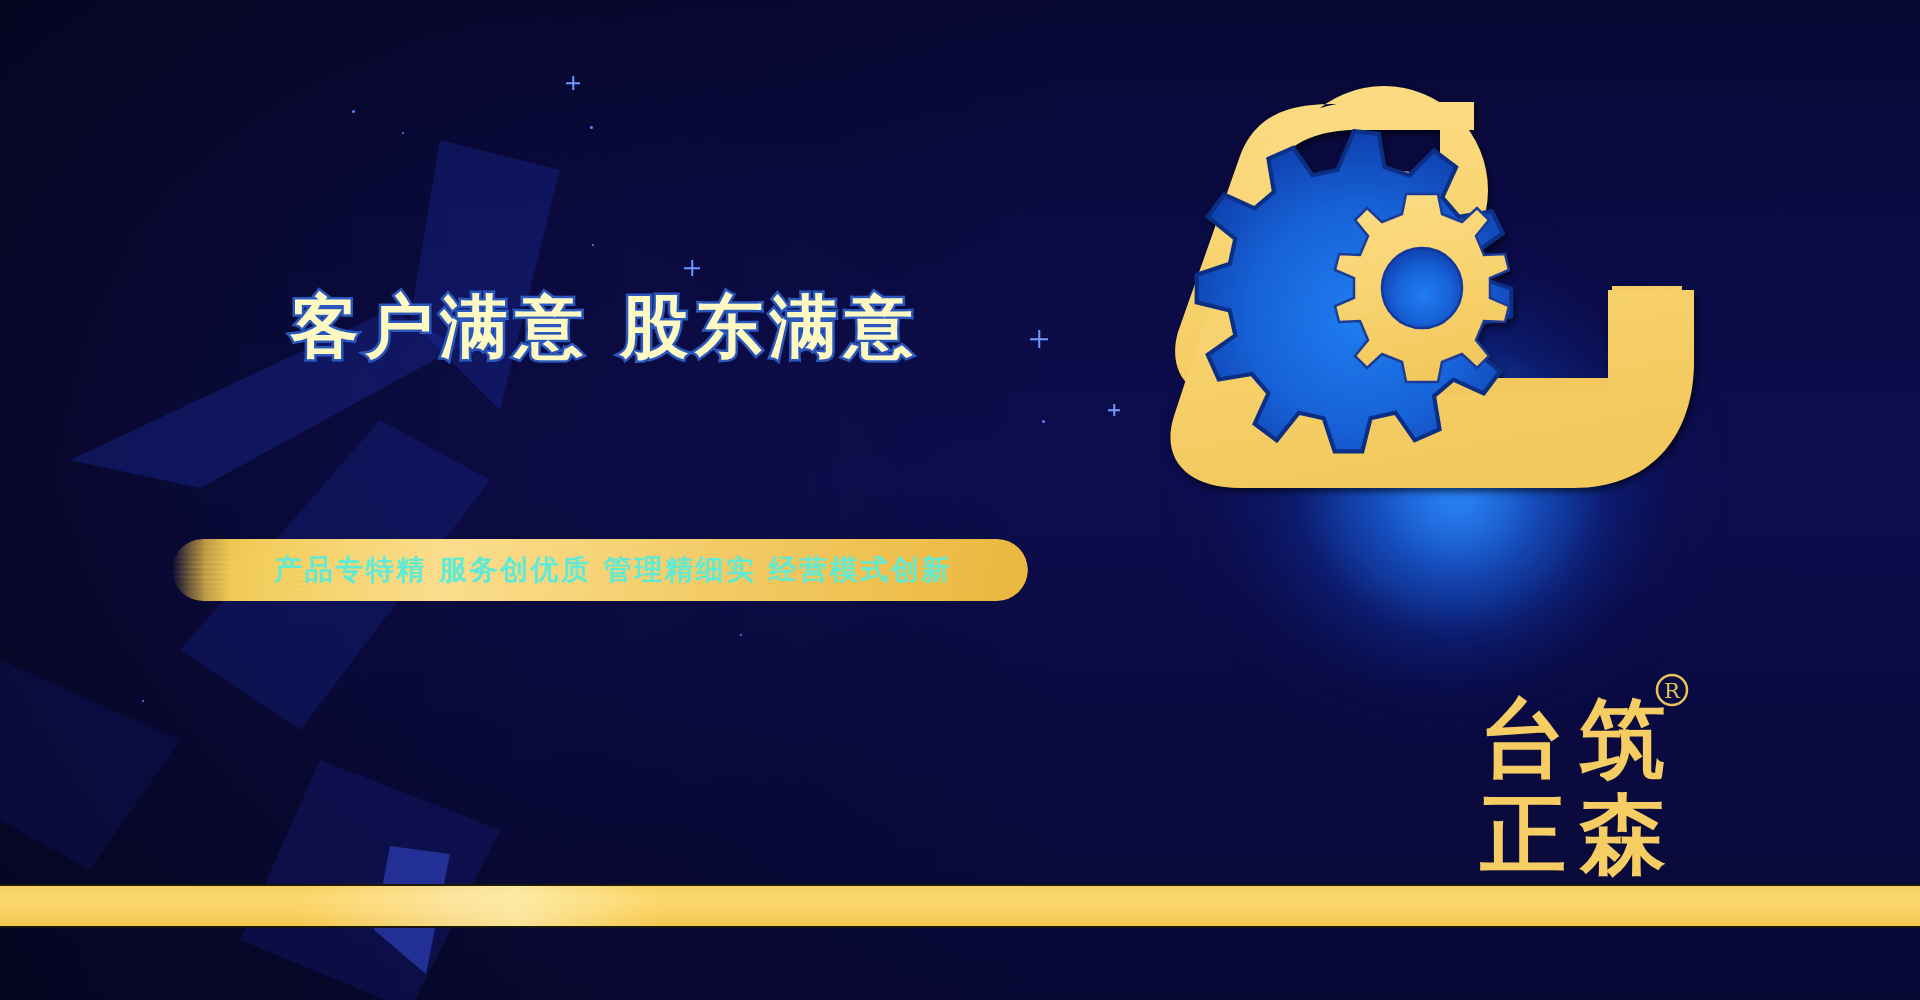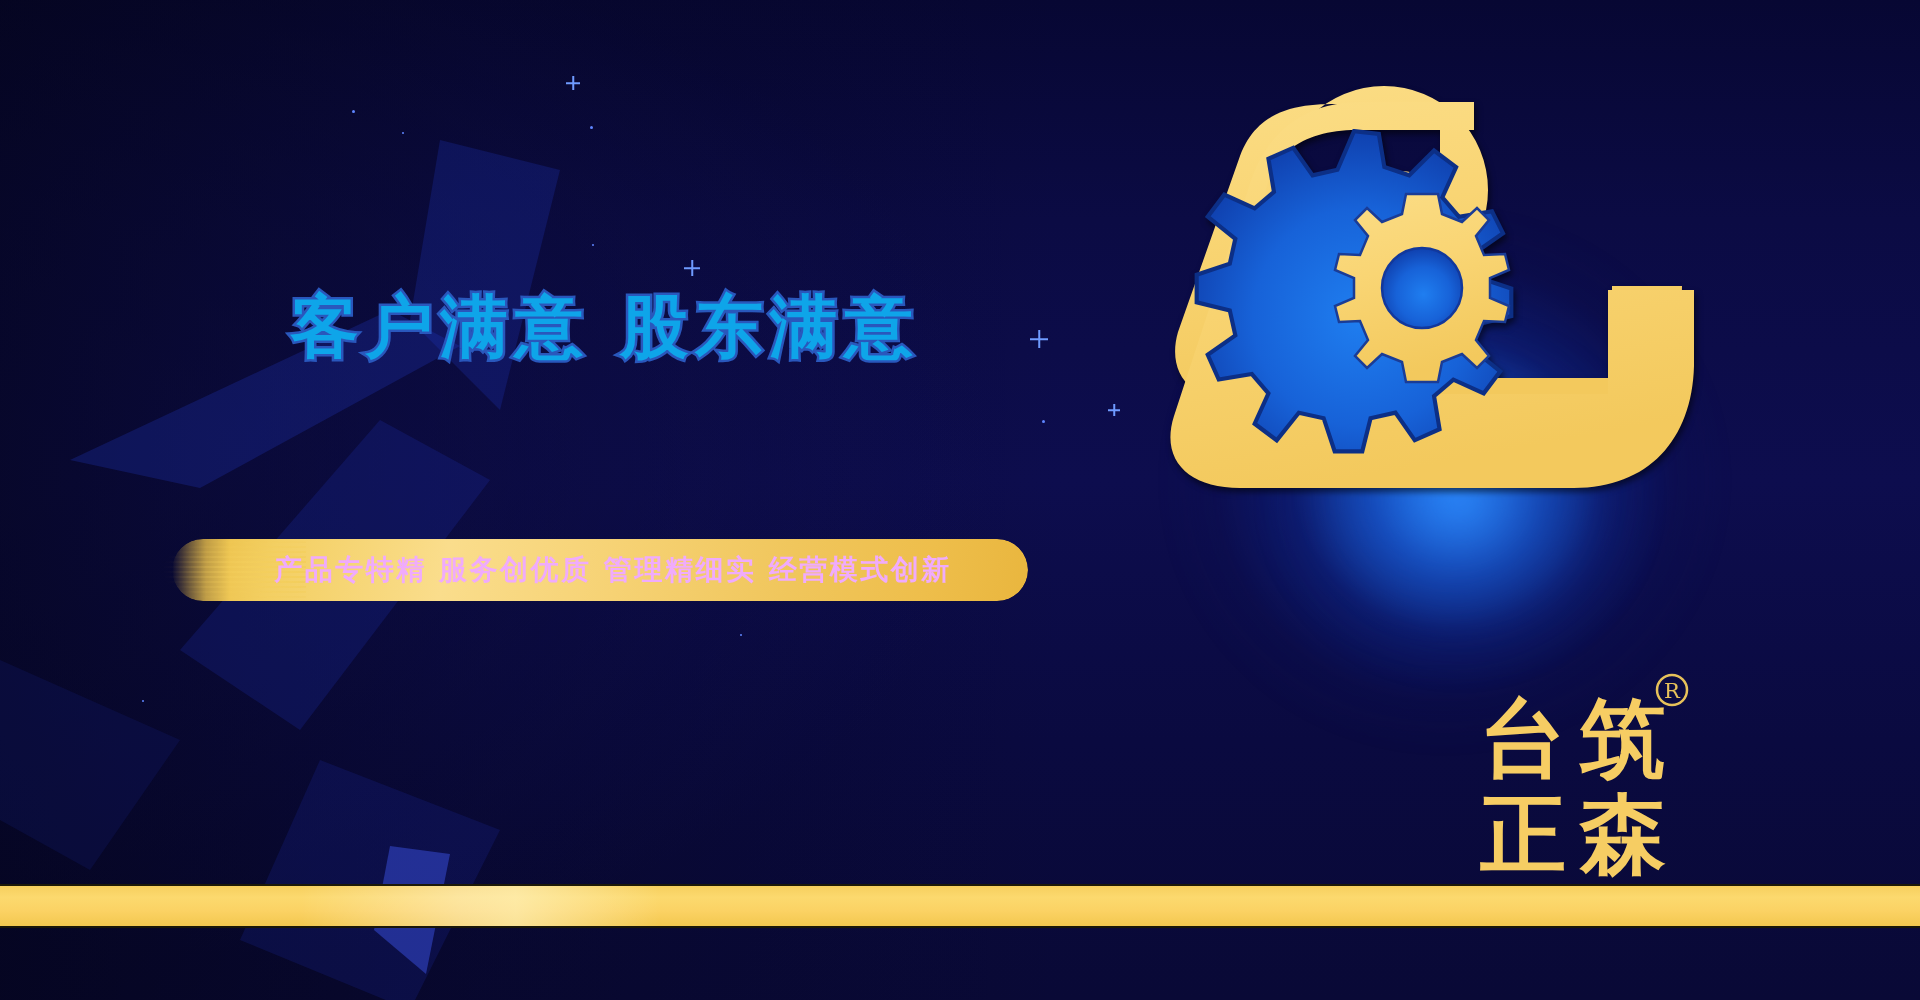--- a/index.html
+++ b/index.html
@@ -67,21 +67,21 @@
   .headline{
     position:absolute;
     left:240px;top:286px;
     width:730px;
     text-align:center;
     line-height:1.18;
     letter-spacing:.10em;
     font-family:"DejaVu Serif","Liberation Serif",serif;
     font-weight:700;
     font-size:68px;
-    color:#0ea5e9;
+    color:#fef9c3;
     -webkit-text-stroke:5px #2a58bd;
     paint-order:stroke fill;
     text-shadow:0 0 2px rgba(42,88,189,.9);
     white-space:nowrap;
   }
   .headline .hl{display:block;}
 
   
   .pill-wrap{
     position:absolute;
@@ -117,21 +117,21 @@
         linear-gradient(90deg, rgba(0,0,0,0) 0%, rgba(0,0,0,.6) 25%, #000 65%, #000 100%);
     mask-composite:intersect;
   }
   .pill-text{
     position:absolute;inset:0;
     display:flex;align-items:center;justify-content:center;
     font-family:"DejaVu Serif","Liberation Serif",serif;
     font-weight:700;
     font-size:28px;
     letter-spacing:.09em;
-    color:#f0abfc;
+    color:#5eead4;
     white-space:nowrap;
     padding-left:26px;
     box-sizing:border-box;
   }
 
   
   .logo-mark{position:absolute;left:1122px;top:86px;width:580px;height:420px;}
   .logo-mark svg{display:block;width:100%;height:100%;
      filter:drop-shadow(2px 4px 3px rgba(0,0,0,.55));}
 

